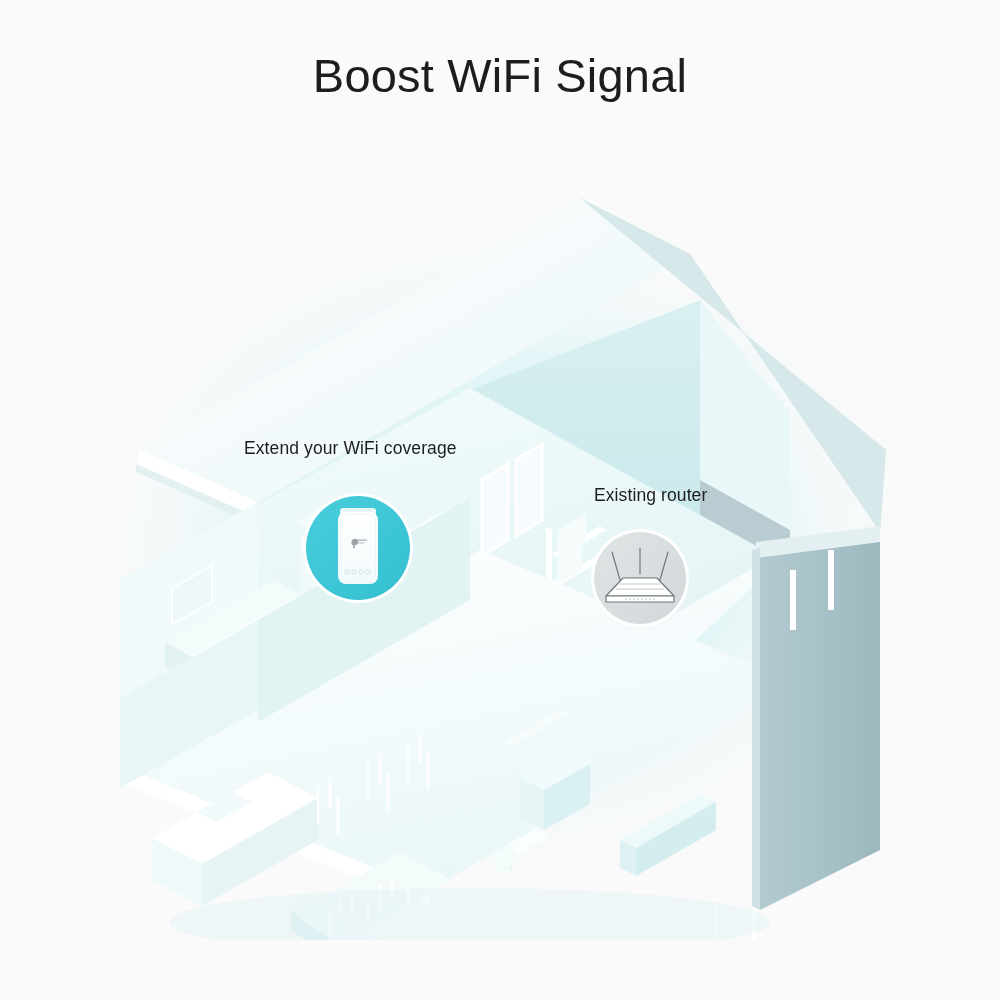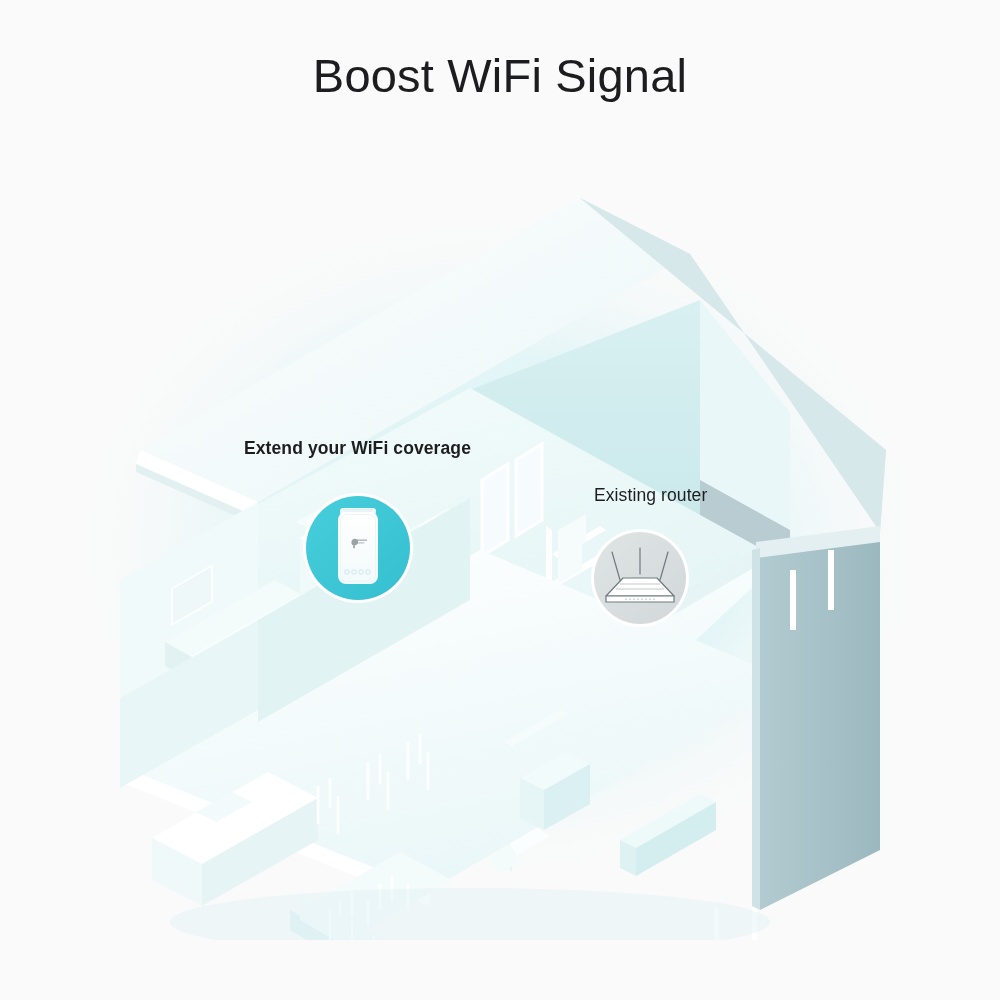--- a/index.html
+++ b/index.html
@@ -49,21 +49,21 @@
 
   
   .callout-label {
     position: absolute;
     font-size: 17.5px;
     font-weight: 400;
     color: #1d1d1f;
     white-space: nowrap;
     letter-spacing: 0.1px;
   }
-  #label-extender { left: 244px; top: 438px; font-weight: bold; }
+  #label-extender { left: 244px; top: 438px; }
   #label-router   { left: 594px; top: 485px; }
 
   
   .badge {
     position: absolute;
     border-radius: 50%;
   }
   #badge-extender {
     left: 302px;
     top: 492px;

